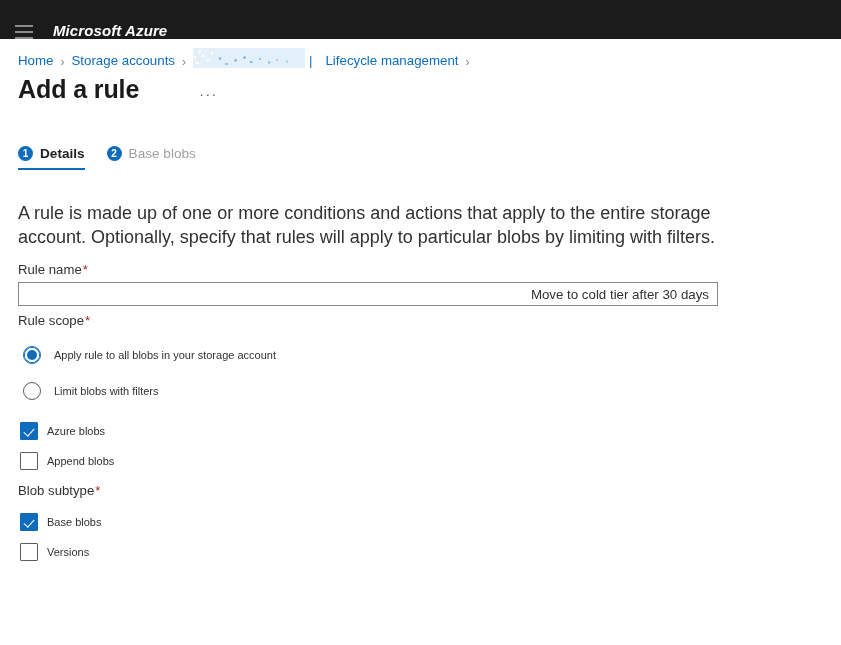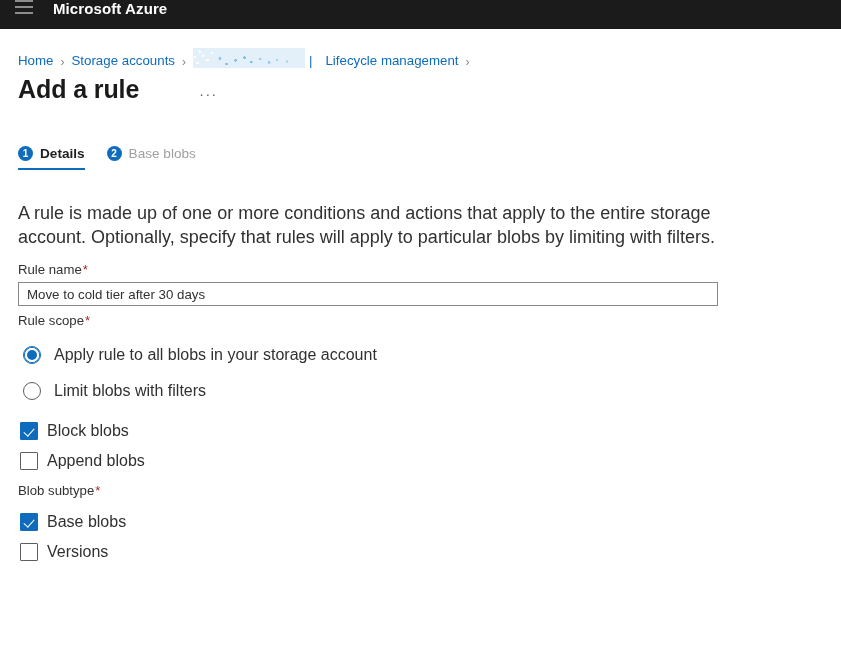--- a/index.html
+++ b/index.html
@@ -7,23 +7,23 @@
     margin: 0; padding: 0;
     width: 841px; height: 645px;
     background: #ffffff;
     font-family: "Liberation Sans", sans-serif;
     -webkit-font-smoothing: antialiased;
   }
   .page { position: relative; width: 841px; height: 645px; overflow: hidden; background:#fff; }
 
   
   .topbar {
-    position: absolute; left: 0; top: 0; width: 841px; height: 29px;
+    position: absolute; left: 0; top: 0; width: 841px; height: 39px;
     background: #1b1b1b;
-    display: flex; align-items: flex-start;
+    display: flex; align-items: flex-end; font-style: italic;
   }
   .hamburger {
     width: 18px; height: 14px; margin-left: 15px; margin-right: 20px;
     display: flex; flex-direction: column; justify-content: space-between;
     cursor: pointer;
   }
   .hamburger span { display:block; width: 18px; height: 2px; background: #8c8c8c; border-radius:0; }
   .brand {
     color: #ffffff; font-size: 15px; font-weight: 600;
     letter-spacing: .1px; white-space: nowrap;
@@ -115,20 +115,21 @@
     display: block;
   }
   .req { color: #a4262c; margin-left: 1px; }
   .text-input {
     width: 700px; height: 24px;
     border: 1px solid #8a8886; background: #fff;
     font-size: 13.3px; color: #323130;
     padding: 2px 8px; outline: none;
     font-family: "Liberation Sans", sans-serif;
     border-radius: 0;
+    text-align: right;
   }
 
   .group { margin-top: 7px; }
   .group-label { font-size: 13.2px; color: #323130; margin-bottom: 9px; display:block; }
 
   .opt-row {
     display: flex; align-items: center; cursor: pointer;
     margin-bottom: 0;
   }
   .radio-row { height: 36px; }
@@ -154,21 +155,21 @@
     margin-left: 2px; margin-right: 9px;
     position: relative; border-radius: 1px;
   }
   .checkbox.checked { background: #0f6cbd; border-color: #0f6cbd; }
   .checkbox.checked::after {
     content: ""; position: absolute;
     left: 5px; top: 3px; width: 5px; height: 9px;
     border: solid #ffffff; border-width: 0 1.7px 1.7px 0;
     transform: rotate(42deg);
   }
-  .opt-label { font-size: 16px; color: #323130; }
+  .opt-label { font-size: 11px; color: #323130; }
 </style>
 </head>
 <body>
 
 <div class="page">
 
   <div class="topbar">
     <div class="hamburger">
       <span></span>
         <span></span>
@@ -229,21 +230,21 @@
         <div class="radio-outer"></div>
         <span class="opt-label">Limit blobs with filters</span>
       </div>
     </div>
 
     
     <div class="group">
 
       <div class="opt-row check-row">
         <div class="checkbox checked"></div>
-        <span class="opt-label">Block blobs</span>
+        <span class="opt-label">Azure blobs</span>
       </div>
 
       <div class="opt-row check-row">
         <div class="checkbox"></div>
         <span class="opt-label">Append blobs</span>
       </div>
     </div>
 
     
     <div class="group">

